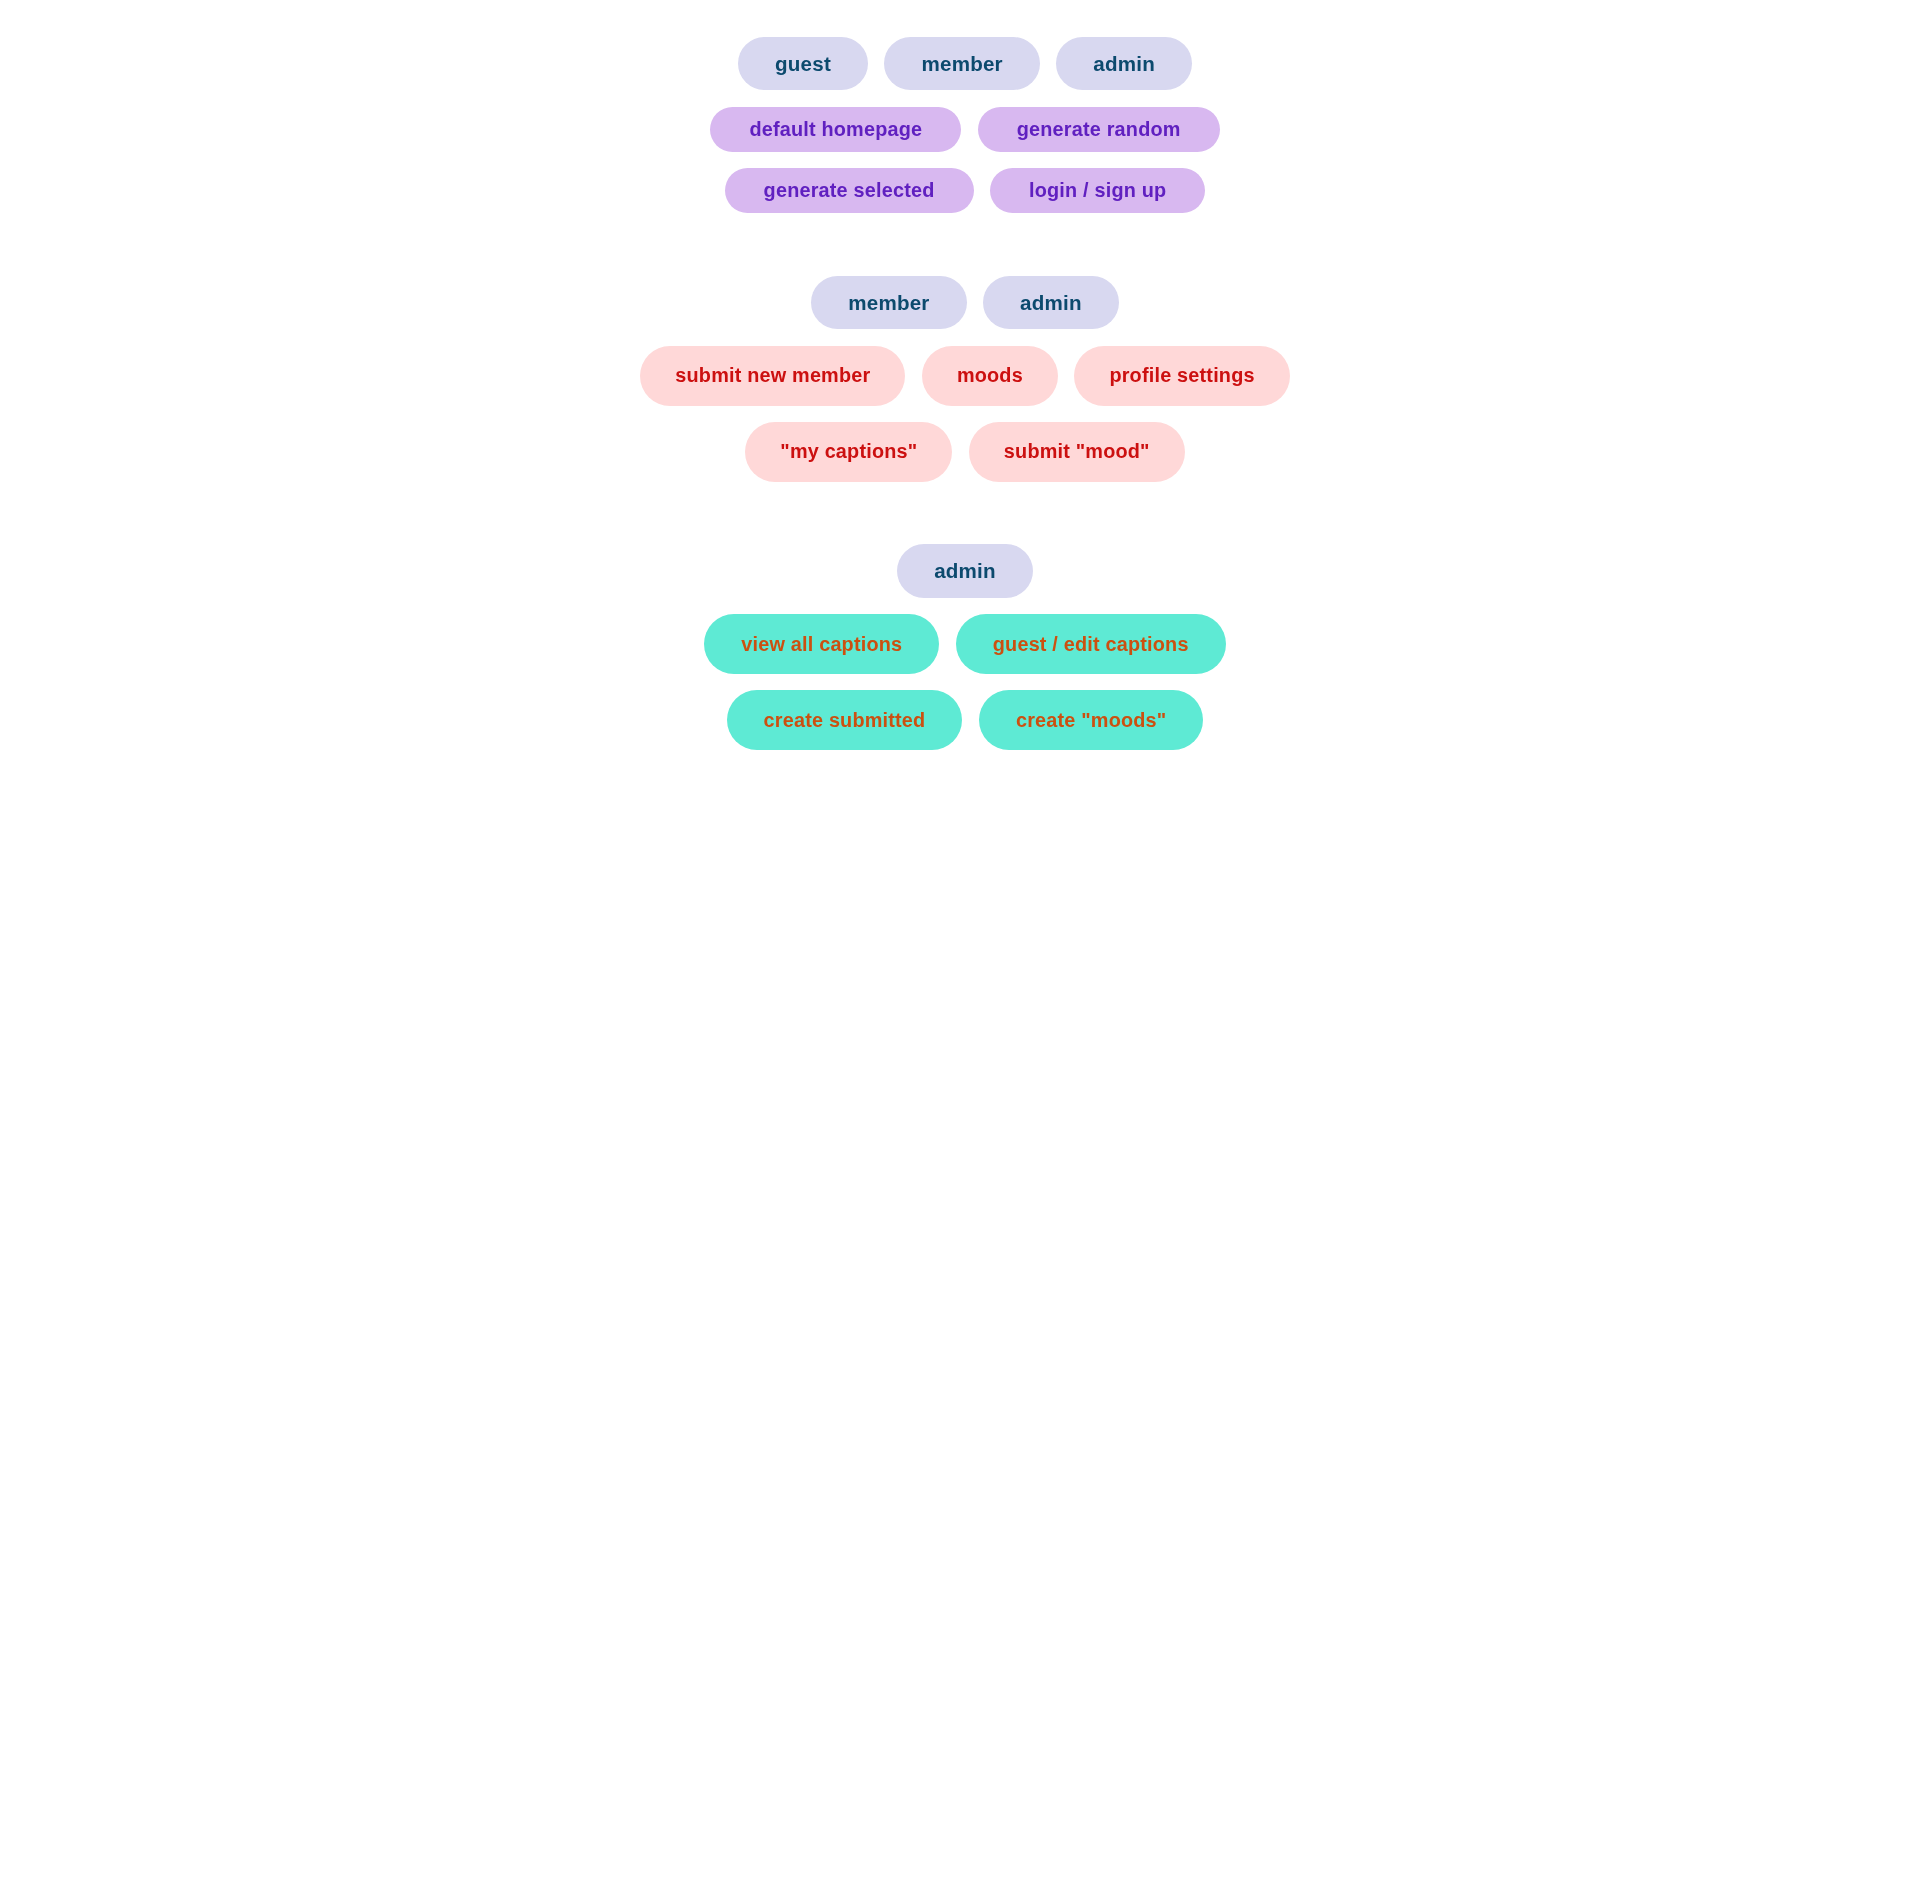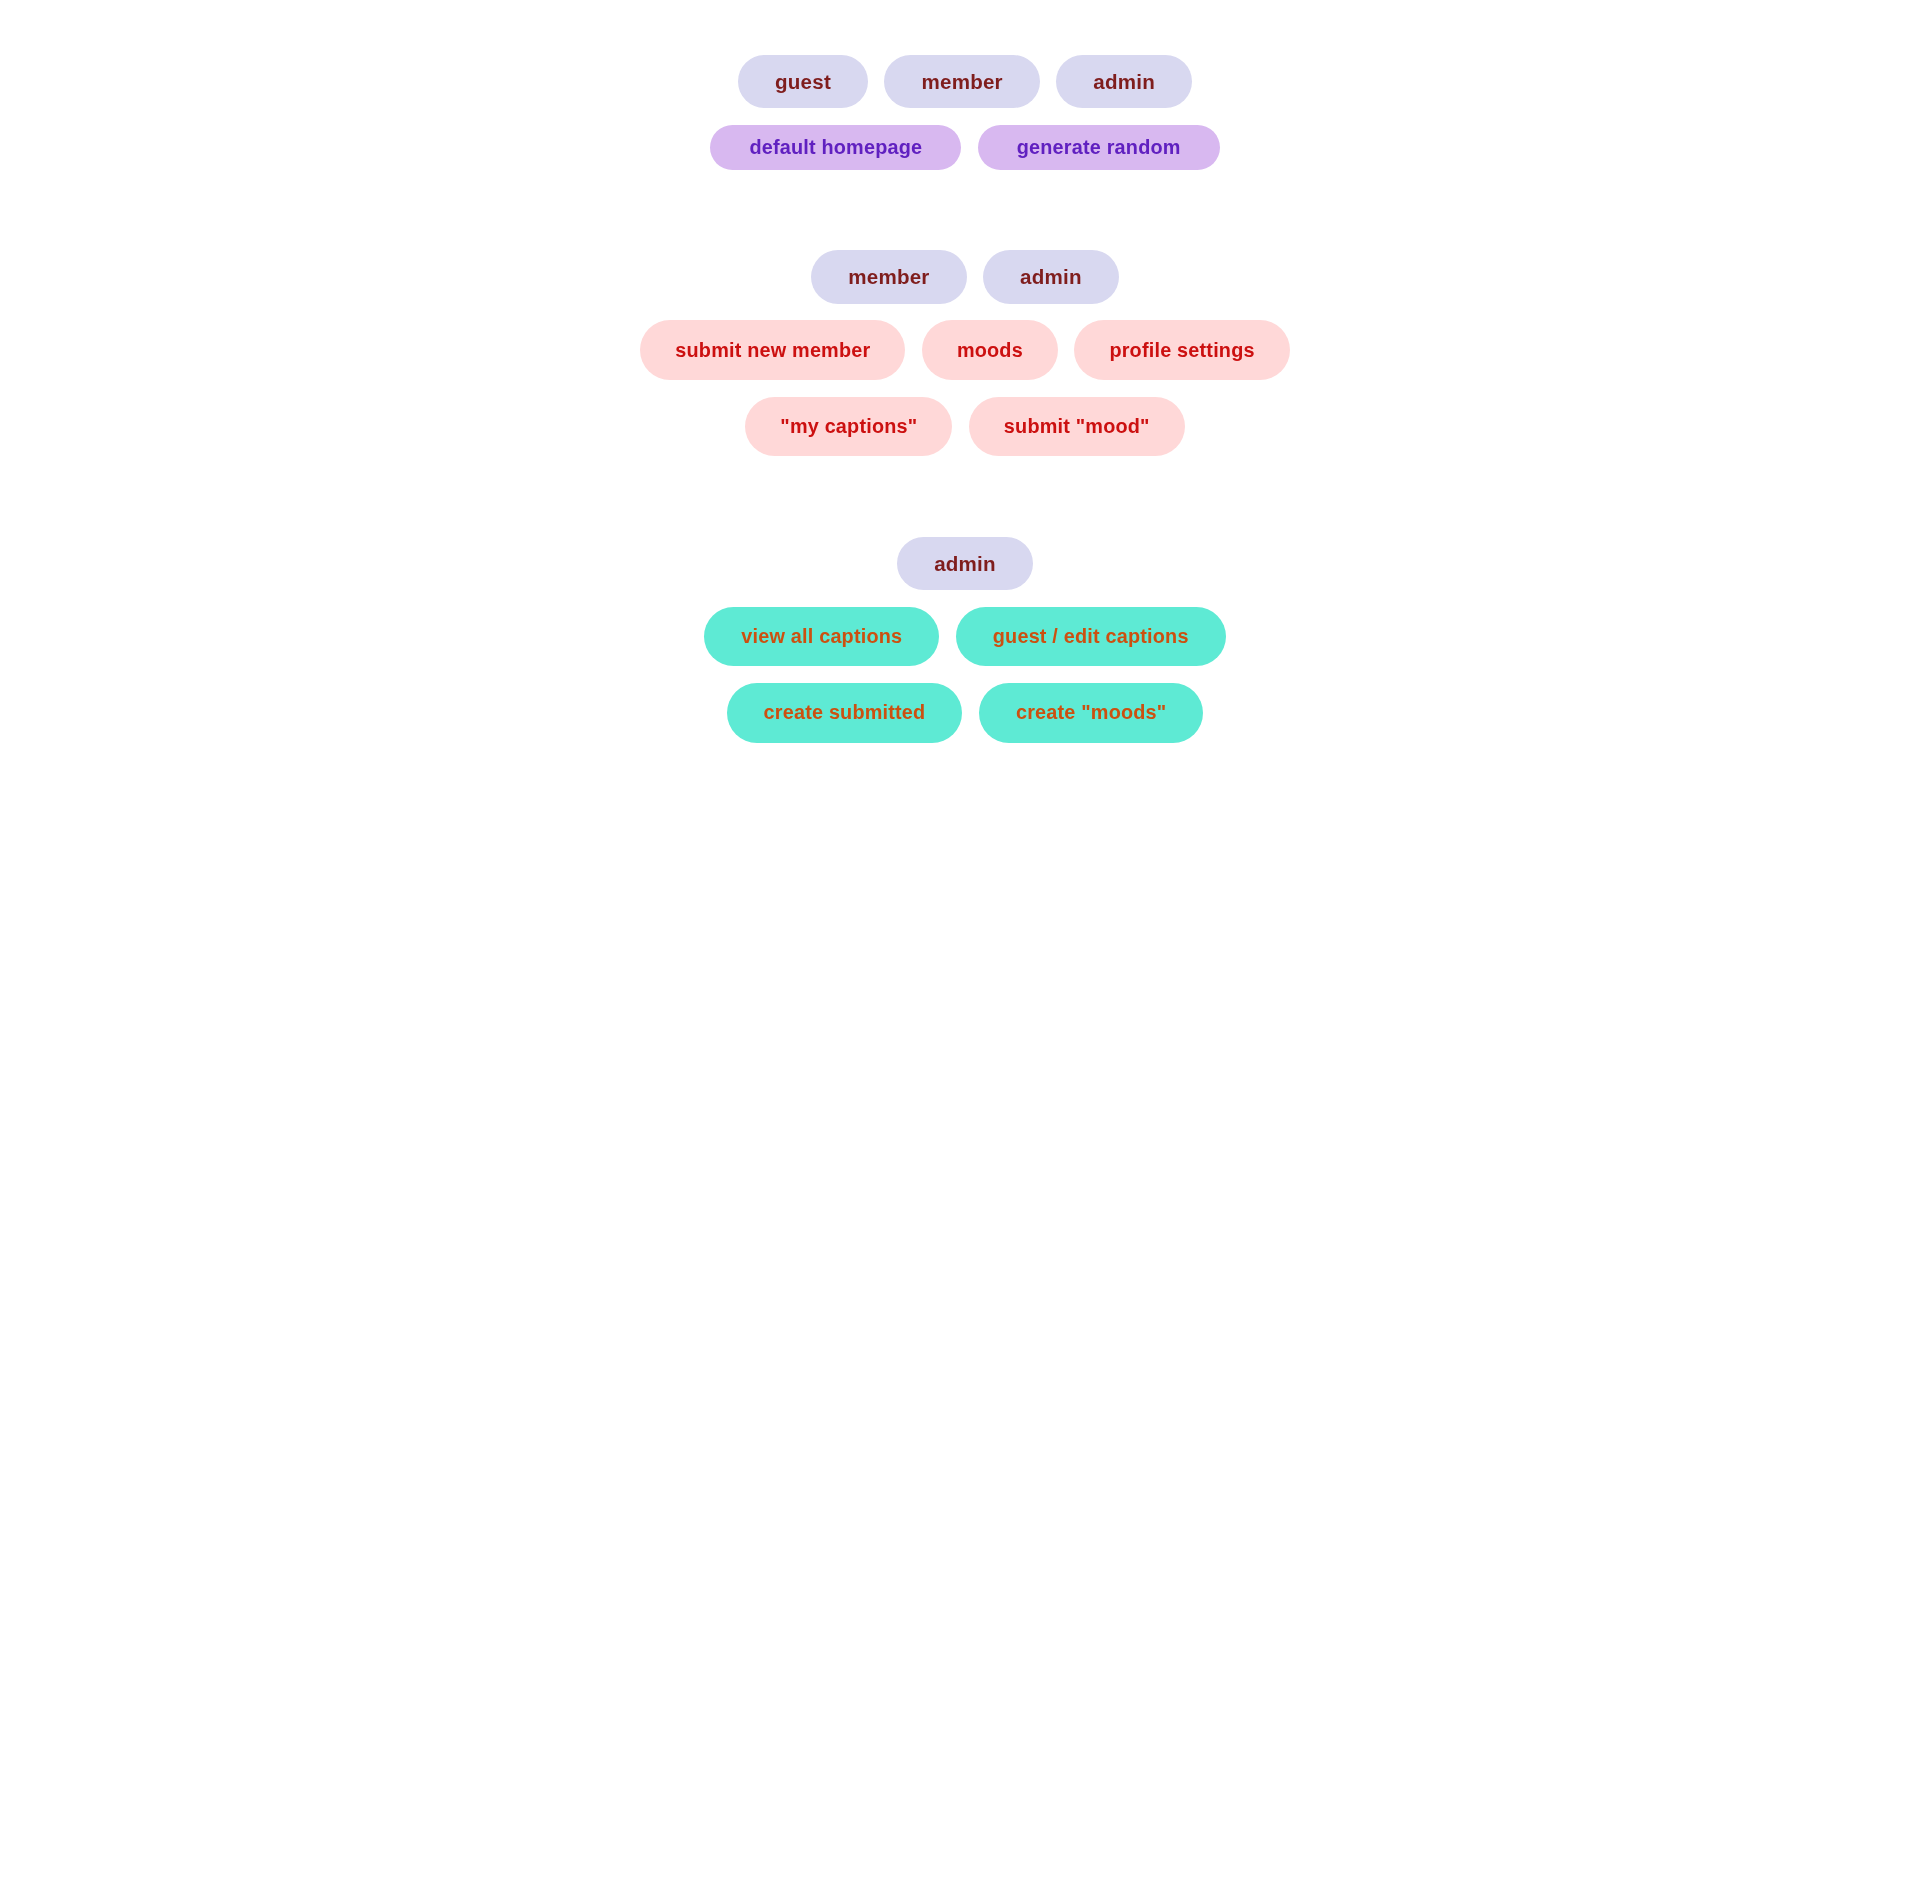--- a/index.html
+++ b/index.html
@@ -44,24 +44,23 @@
       font-size: 1.35rem;
       padding: 16.5px 35px;
       cursor: pointer;
       border: none;
       letter-spacing: 0.01em;
     }
 
     
     .badge-role {
       background-color: #d8d8f0;
-      color: #7f1d1d;
+      color: #0c4a6e;
       font-size: 1.4rem;
       padding: 14.7px 37px;
-      margin-top: 18px;
     }
 
     
     .badge-feature {
       background-color: #d8b8f0;
       color: #6020c0;
       font-size: 1.35rem;
       padding: 11px 39px;
     }
 
@@ -87,20 +86,24 @@
 <div class="section">
   <div class="row">
     <button class="badge badge-role">guest</button>
     <button class="badge badge-role">member</button>
     <button class="badge badge-role">admin</button>
   </div>
   <div class="row">
     <button class="badge badge-feature">default homepage</button>
     <button class="badge badge-feature">generate random</button>
   </div>
+  <div class="row">
+    <button class="badge badge-feature">generate selected</button>
+    <button class="badge badge-feature">login / sign up</button>
+  </div>
 </div>
 
 <div class="section">
   <div class="row">
     <button class="badge badge-role">member</button>
     <button class="badge badge-role">admin</button>
   </div>
   <div class="row">
     <button class="badge badge-member-action">submit new member</button>
     <button class="badge badge-member-action">moods</button>

